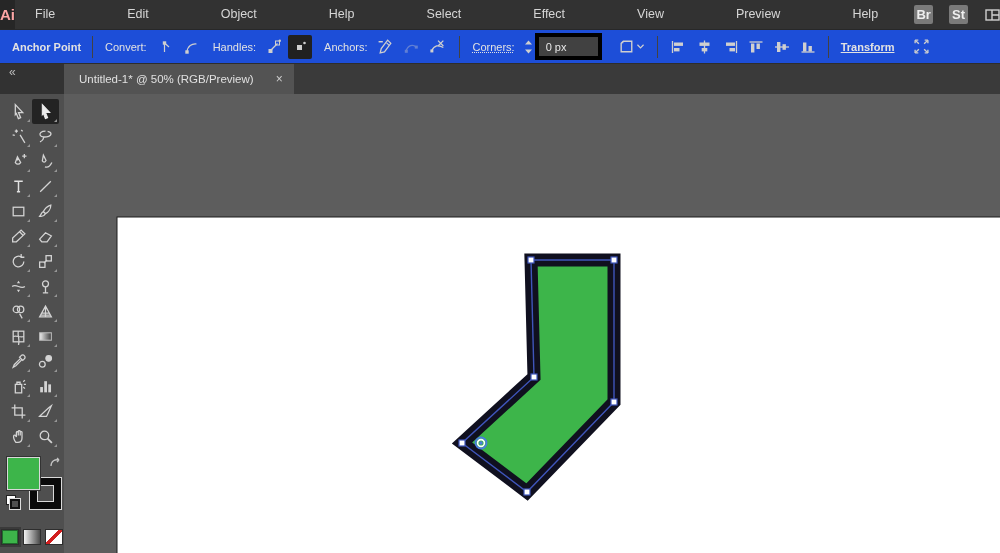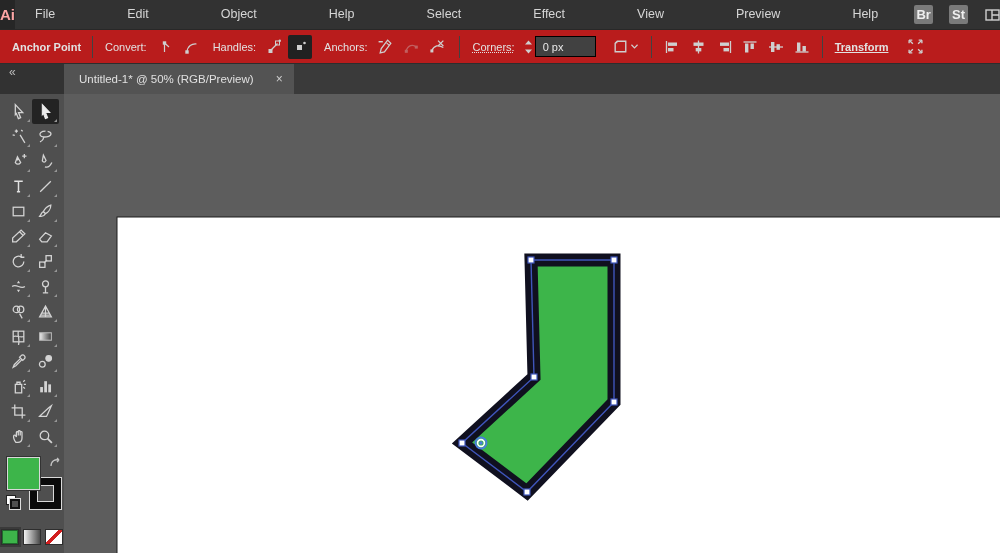--- a/index.html
+++ b/index.html
@@ -12,33 +12,33 @@
   .menubar{height:29px;background:#323232;display:flex;align-items:center;}
   .ai-logo{width:36px;height:29px;background:#262626;color:#fca5a5;
     font-weight:bold;font-size:15px;display:flex;align-items:center;justify-content:center;}
   .menu-items{display:flex;margin-left:8px;gap:48px;}
   .menu-item{color:#d6d6d6;font-size:12.5px;padding:0 12px;line-height:29px;cursor:default;}
   .mb-right{display:flex;align-items:center;margin-left:24px;gap:16px;}
   .app-badge{width:19px;height:19px;background:#7a7a7a;color:#efefef;border-radius:2px;
     font-size:13px;font-weight:bold;display:flex;align-items:center;justify-content:center;}
   .mb-icon{display:flex;align-items:center;gap:4px;}
   
-  .controlbar{height:33px;background:#b91c1c;border-top:1px solid #282828;border-bottom:1px solid #2d2d2d;
+  .controlbar{height:33px;background:#1d4ed8;border-top:1px solid #282828;border-bottom:1px solid #2d2d2d;
     display:flex;align-items:center;font-size:11px;color:#e2e2e2;}
   .cb-label{margin:0 5px;white-space:nowrap;}
   .cb-context{font-weight:bold;margin-left:12px;margin-right:4px;}
   .cb-sep{width:1px;height:22px;background:#424242;margin:0 7px;}
   .icon-btn{width:24px;height:24px;margin:0 1px;border-radius:2px;
     display:flex;align-items:center;justify-content:center;}
   .icon-btn.selected{background:#212121;}
   .icon-btn.disabled{opacity:.38;}
   .dotted-u{text-decoration:underline;text-decoration-style:dotted;}
   .solid-u{text-decoration:underline;font-weight:bold;}
   .stepper{display:flex;flex-direction:column;justify-content:center;margin:0 2px 0 4px;}
-  .cb-input{width:52px;height:19px;background:#414141;border:1px solid #000000;color:#e8e8e8;
+  .cb-input{width:52px;height:19px;background:#414141;border:4px solid #000000;color:#e8e8e8;
     font-size:11px;display:flex;align-items:center;padding-left:7px;}
   .align-group{display:flex;align-items:center;}
   
   .tabrow{height:30px;display:flex;background:#3a3a3a;}
   .toolbar-head{width:64px;background:#323232;color:#bdbdbd;font-size:12px;
     padding:0 0 0 9px;box-sizing:border-box;line-height:16px;}
   .doc-tab{background:#535353;display:flex;align-items:center;gap:22px;
     padding:0 11px 0 15px;font-size:11.5px;color:#e0e0e0;}
   .tab-close{color:#cfcfcf;font-size:12px;}
   

